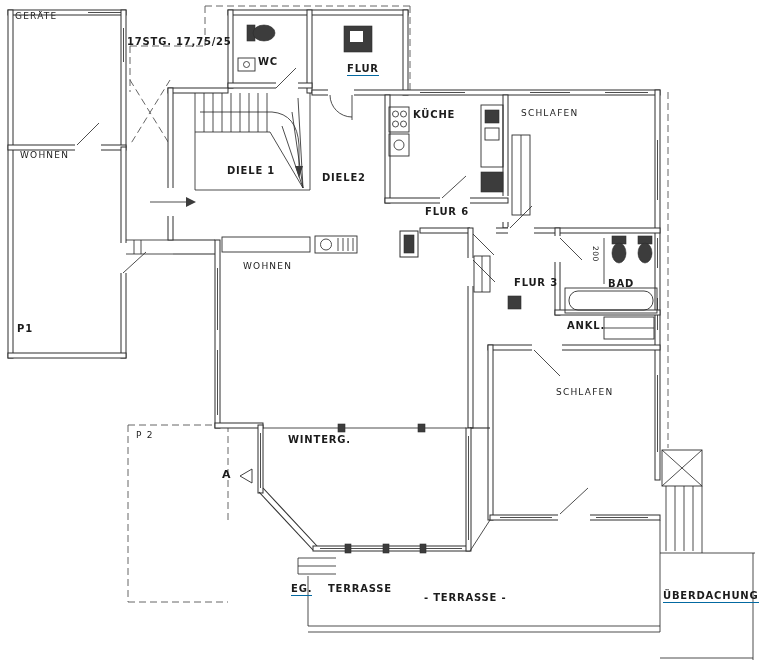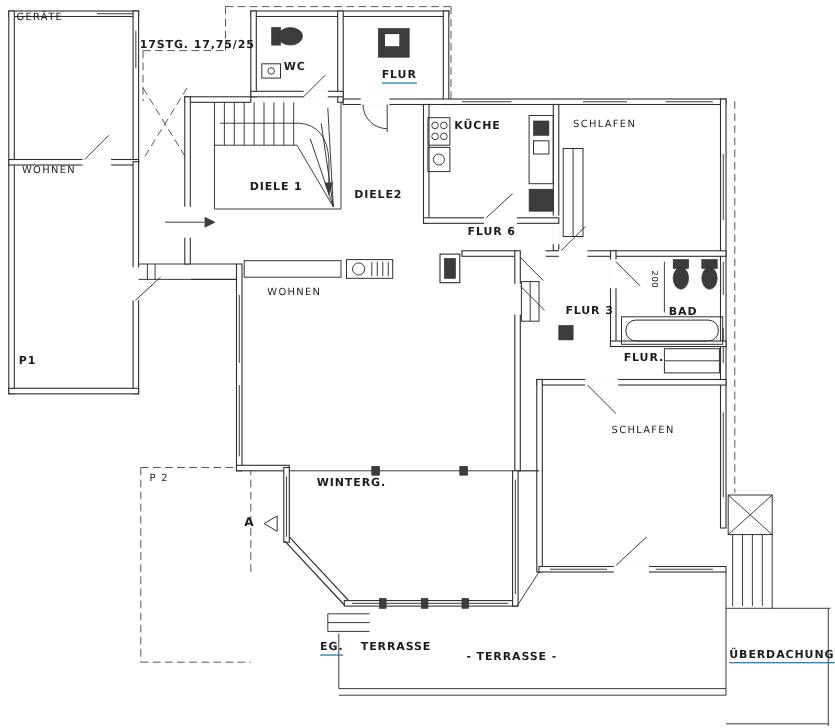--- a/index.html
+++ b/index.html
@@ -286,21 +286,21 @@
   <div class="lbl sm" style="left:258px;top:56px">WC</div>
   <div class="lbl sm u" style="left:347px;top:63px">FLUR</div>
   <div class="lbl sm" style="left:413px;top:109px">KÜCHE</div>
   <div class="lbl" style="left:521px;top:108px">SCHLAFEN</div>
   <div class="lbl sm" style="left:227px;top:165px">DIELE 1</div>
   <div class="lbl sm" style="left:322px;top:172px">DIELE2</div>
   <div class="lbl sm" style="left:425px;top:206px">FLUR 6</div>
   <div class="lbl sm" style="left:514px;top:277px">FLUR 3</div>
   <div class="lbl sm" style="left:608px;top:278px">BAD</div>
   <div class="lbl rot" style="left:600px;top:246px">200</div>
-  <div class="lbl sm" style="left:567px;top:320px">FLUR.</div>
+  <div class="lbl sm" style="left:567px;top:320px">ANKL.</div>
   <div class="lbl" style="left:556px;top:387px">SCHLAFEN</div>
   <div class="lbl" style="left:243px;top:261px">WOHNEN</div>
   <div class="lbl" style="left:136px;top:430px">P 2</div>
   <div class="lbl sm" style="left:288px;top:434px">WINTERG.</div>
   <div class="lbl sec" style="left:222px;top:468px">A</div>
   <div class="lbl sm u" style="left:291px;top:583px">EG.</div>
   <div class="lbl sm" style="left:328px;top:583px">TERRASSE</div>
   <div class="lbl sm" style="left:424px;top:592px">- TERRASSE -</div>
   <div class="lbl sm u" style="left:663px;top:590px">ÜBERDACHUNG</div>
 

